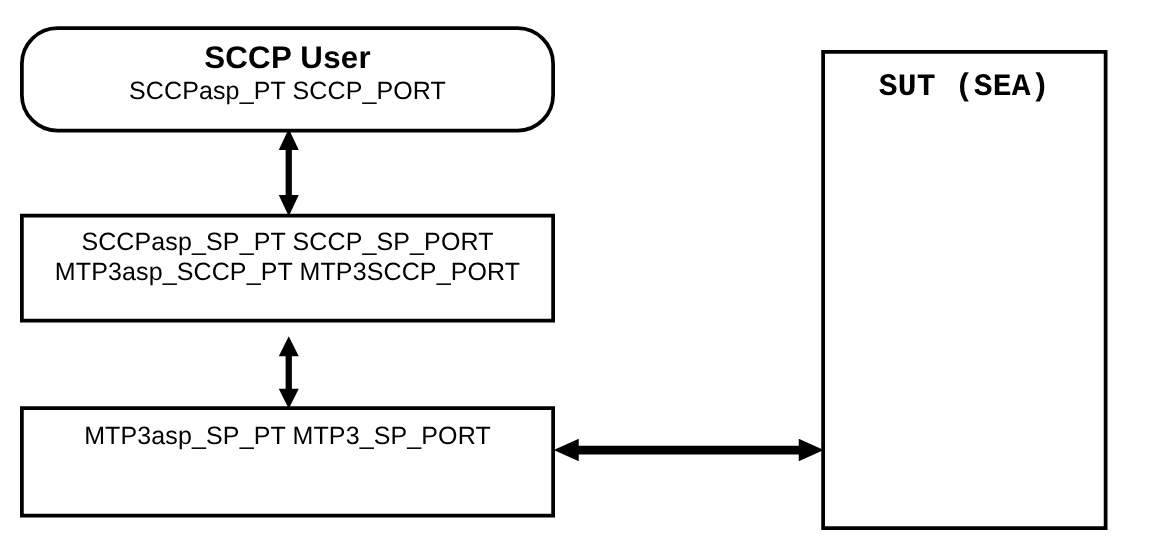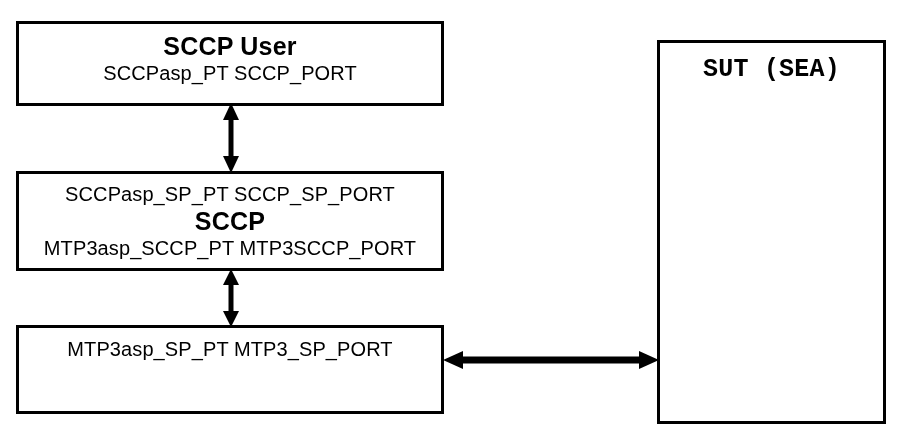--- a/index.html
+++ b/index.html
@@ -40,23 +40,24 @@
     font-size: 20px;
     line-height: 24px;
     letter-spacing: 0.1px;
     white-space: nowrap;
   }
 
   
   #box-sccp-user {
     left: 16px;  top: 21px;  width: 428px; height: 85px;
     padding-top: 7px;
+    border-radius: 30px;
   }
   #box-sccp {
-    left: 16px;  top: 171px; width: 428px; height: 100px;
+    left: 16px;  top: 171px; width: 428px; height: 87px;
     padding-top: 8px;
   }
   #box-system-mtp3 {
     left: 16px;  top: 325px; width: 428px; height: 89px;
     padding-top: 9px;
   }
   #box-sut {
     left: 657px; top: 40px;  width: 229px; height: 384px;
     padding-top: 12px;
     font-family: Liberation Mono, monospace;
@@ -82,21 +83,20 @@
 
 <div id="diagram">
 
   <div class="box" id="box-sccp-user">
     <div class="line-title">SCCP User</div>
     <div class="line-port">SCCPasp_PT SCCP_PORT</div>
   </div>
 
   <div class="box" id="box-sccp">
     <div class="line-port">SCCPasp_SP_PT  SCCP_SP_PORT</div>
-    <div class="line-title">SCCP</div>
     <div class="line-port">MTP3asp_SCCP_PT  MTP3SCCP_PORT</div>
   </div>
 
   <div class="box" id="box-system-mtp3">
     <div class="line-port">MTP3asp_SP_PT  MTP3_SP_PORT</div>
   </div>
 
   <div class="box" id="box-sut">
     <div class="line-title">SUT (SEA)</div>
   </div>

